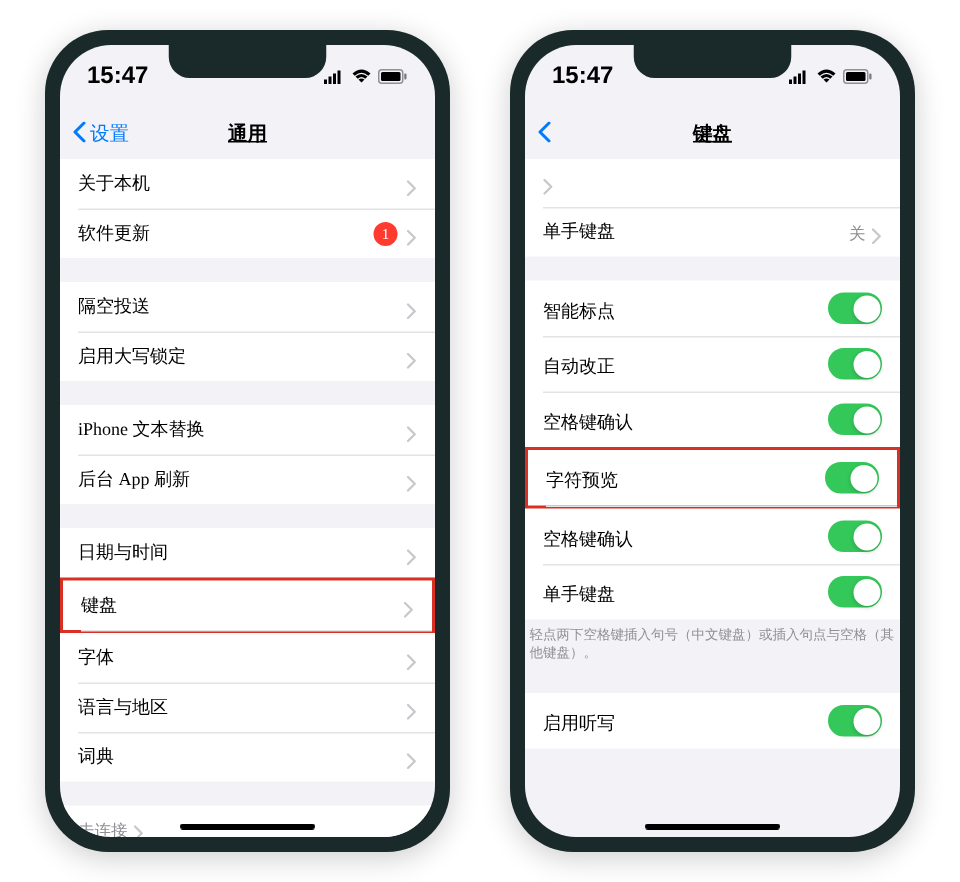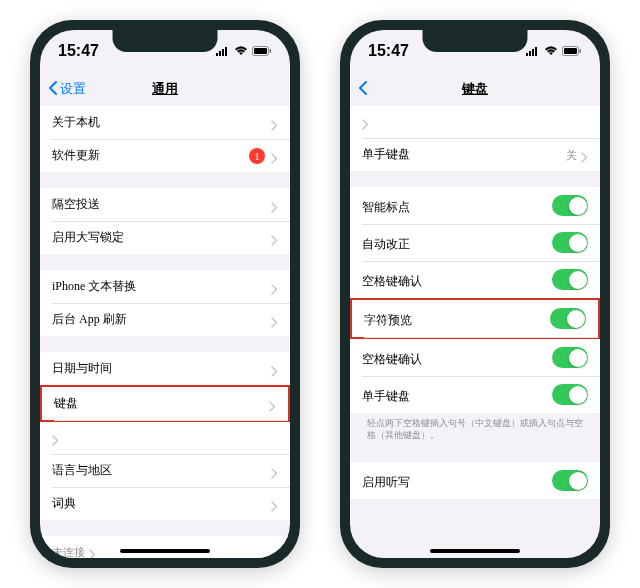--- a/index.html
+++ b/index.html
@@ -148,21 +148,21 @@
       top: 1.5px;
       box-shadow: 0 1px 3px rgba(0,0,0,0.2);
     }
     .toggle.on::after { right: 1.5px; }
     .highlight-box {
       border: 2px solid #d93025;
     }
     .footer-text {
       font-size: 9px;
       color: #8e8e93;
-      padding: 5px 17px;
+      padding: 5px 3px;
       line-height: 1.3;
     }
     .home-indicator {
       position: absolute;
       bottom: 5px;
       left: 50%;
       transform: translateX(-50%);
       width: 90px;
       height: 4px;
       background: #000;
@@ -276,20 +276,21 @@
           </div>
           <div class="row highlight-box">
             <span class="row-label">键盘</span>
             <span class="chevron">
               <svg width="7" height="11" viewBox="0 0 7 11">
                 <path d="M1 1 L5.5 5.5 L1 10" stroke="#c7c7cc" stroke-width="1.5" fill="none" stroke-linecap="round" stroke-linejoin="round"></path>
               </svg>
             </span>
           </div>
           <div class="row">
+            <span class="row-label">字体</span>
             <span class="chevron">
               <svg width="7" height="11" viewBox="0 0 7 11">
                 <path d="M1 1 L5.5 5.5 L1 10" stroke="#c7c7cc" stroke-width="1.5" fill="none" stroke-linecap="round" stroke-linejoin="round"></path>
               </svg>
             </span>
           </div>
           <div class="row">
             <span class="row-label">语言与地区</span>
             <span class="chevron">
               <svg width="7" height="11" viewBox="0 0 7 11">

